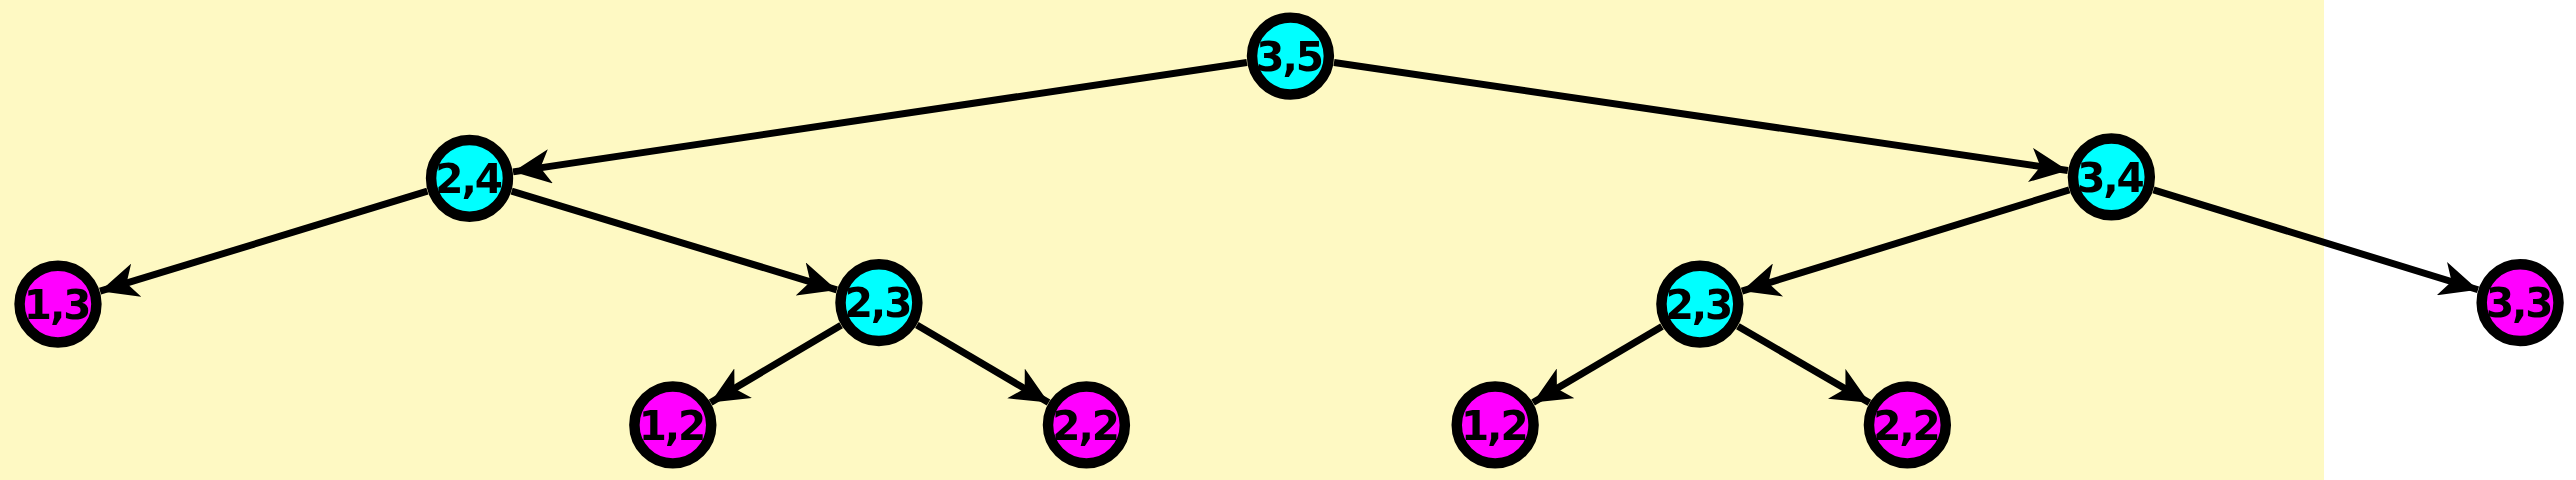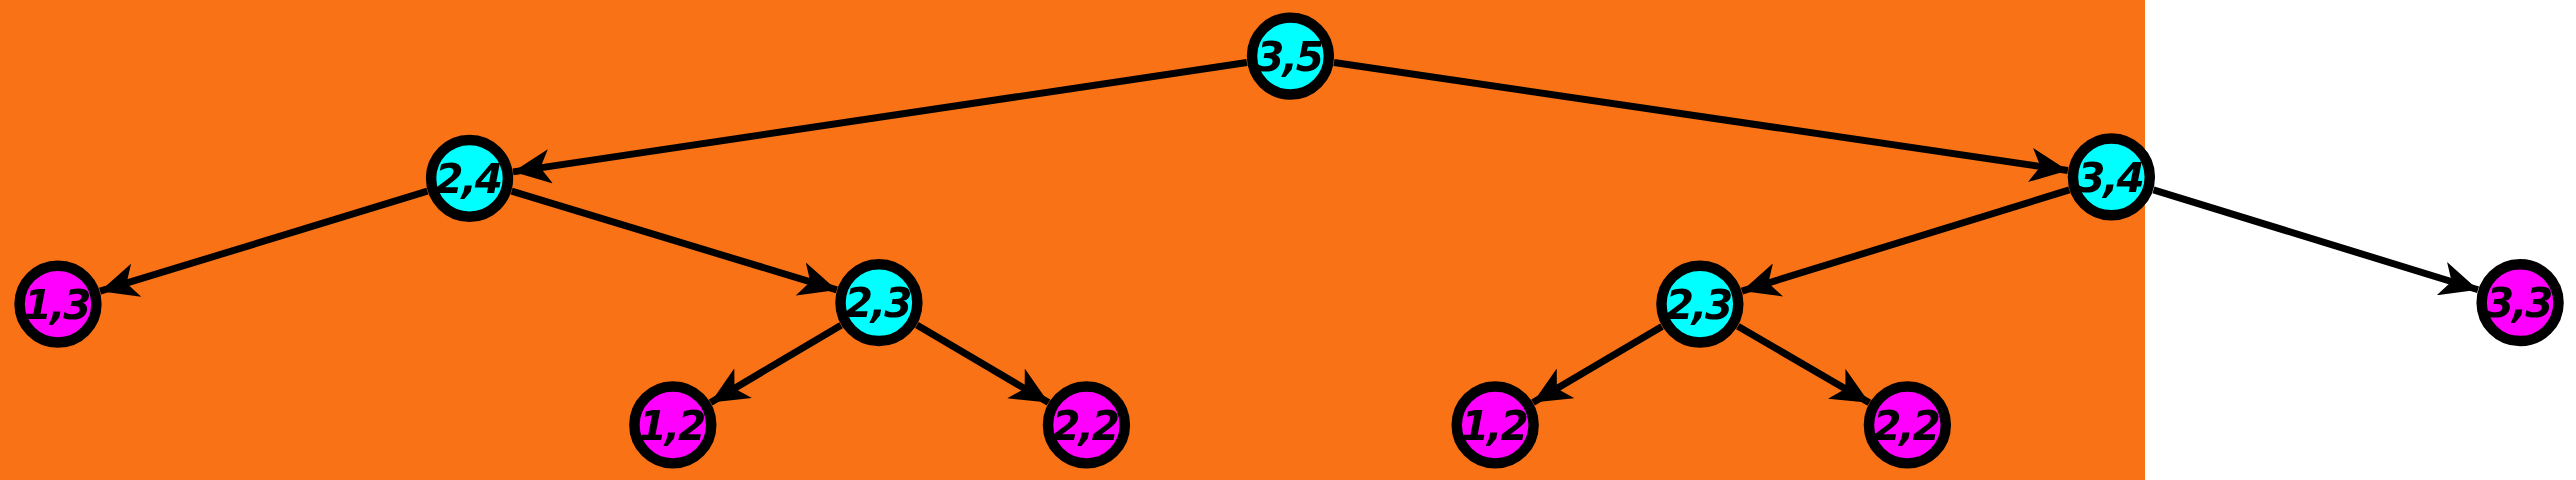--- a/index.html
+++ b/index.html
@@ -8,24 +8,23 @@
     background: #ffffff;
   }
   body {
     width: 2576px;
     height: 481px;
     overflow: hidden;
     font-family: "DejaVu Sans", sans-serif;
   }
   .diagram-wrap {
     position: relative;
-    width: 2145px;
+    width: 2324px;
     height: 481px;
-    background: #f97316;
-    font-style: italic;
+    background: #fef9c3;
   }
   svg {
     display: block;
   }
   .node-label {
     font-family: "DejaVu Sans", "Liberation Sans", sans-serif;
     font-weight: bold;
     letter-spacing: -3px;
     pointer-events: none;
   }

